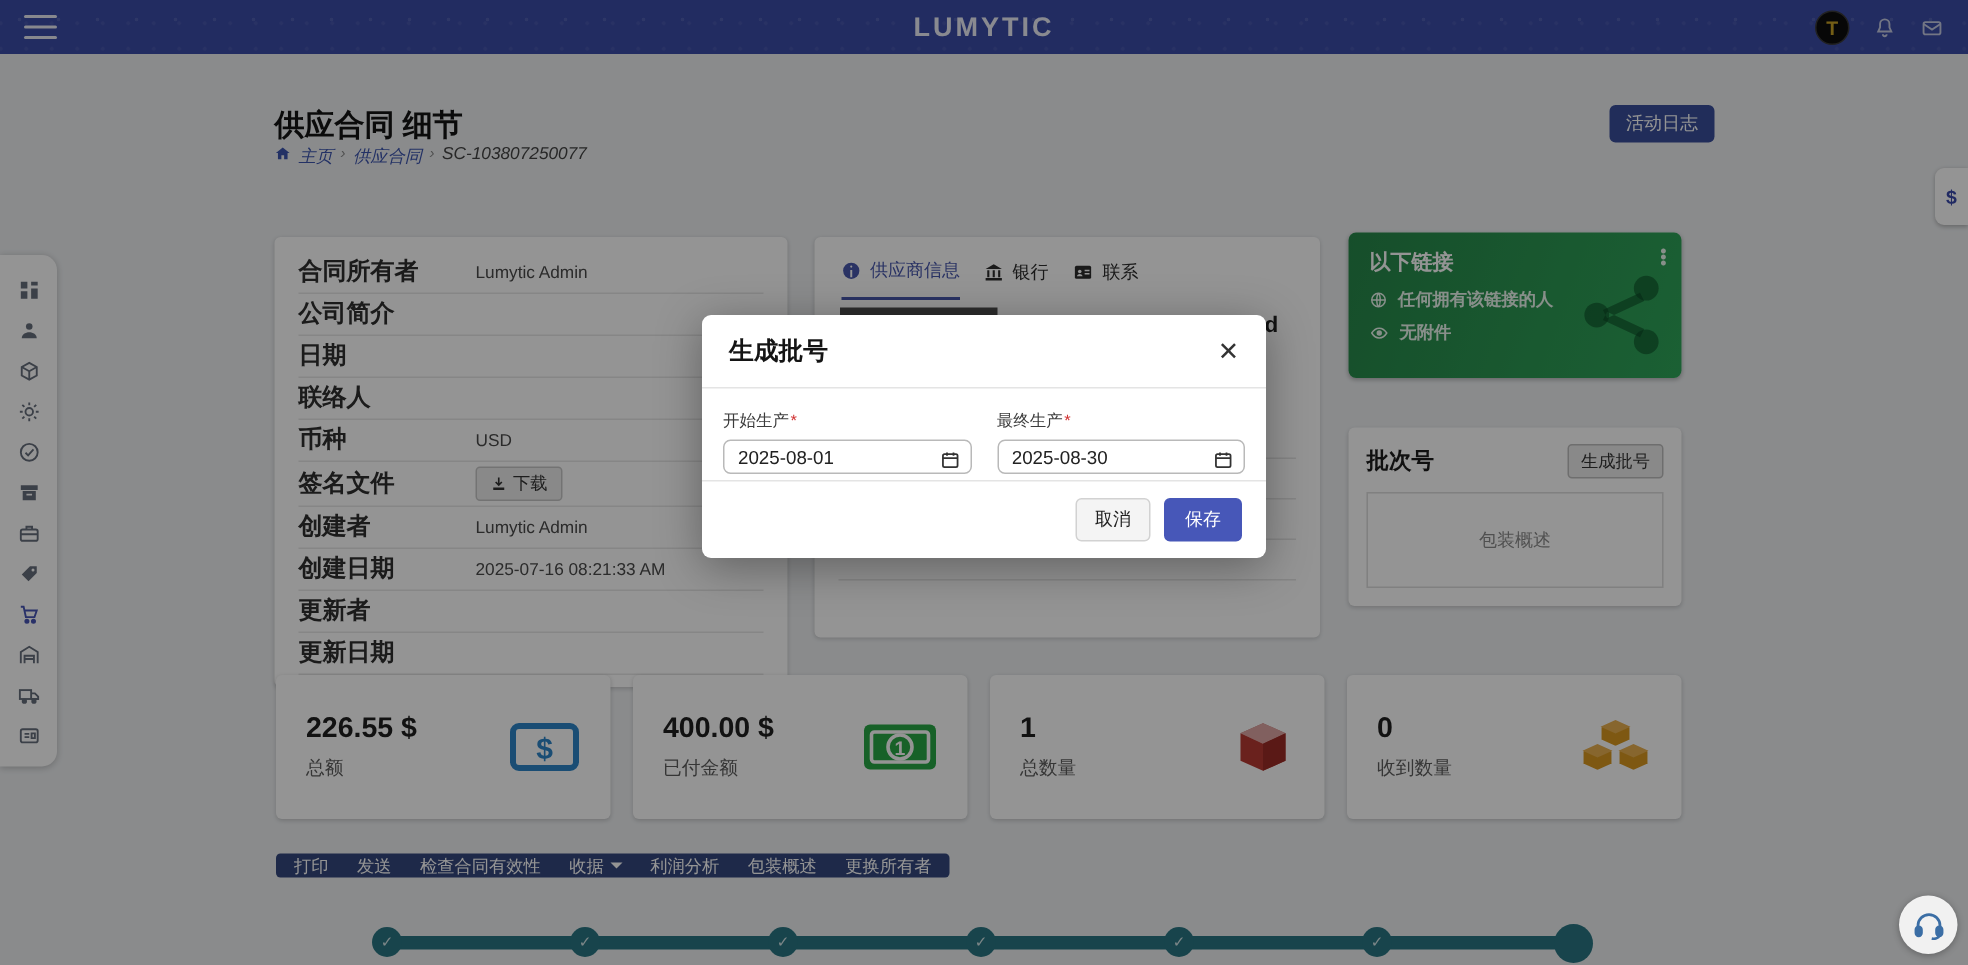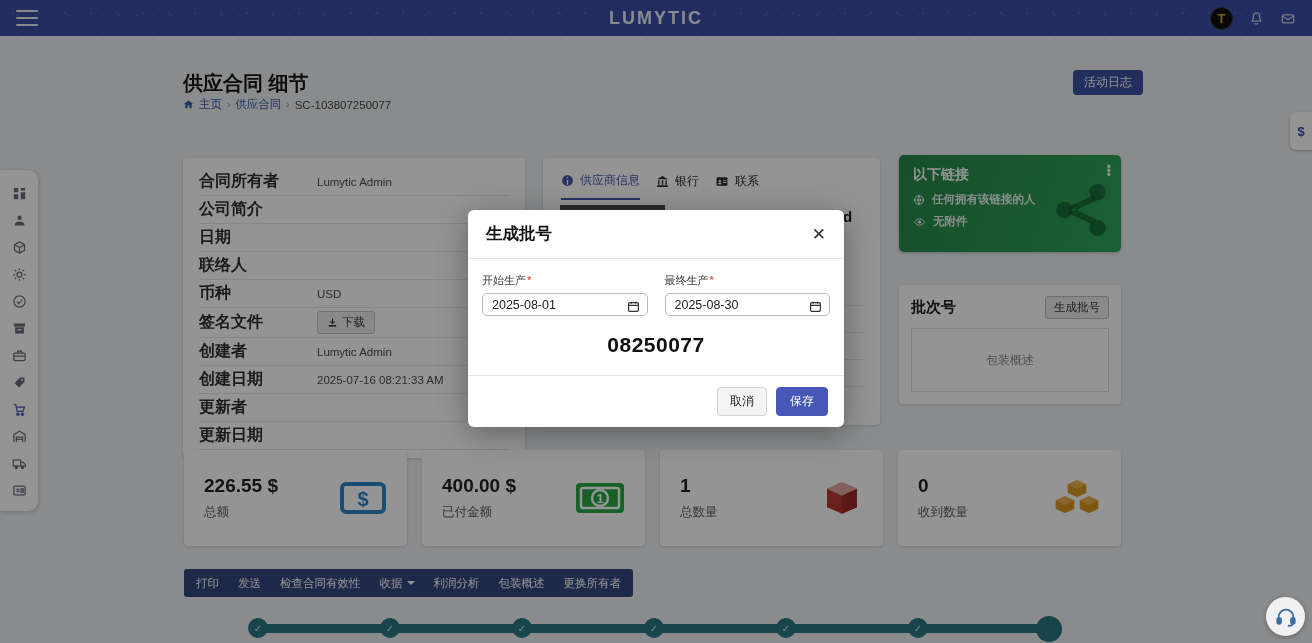--- a/index.html
+++ b/index.html
@@ -21,21 +21,21 @@
   .nav-right { margin-left:auto; display:flex; align-items:center; gap:16px; }
   .avatar { width:23px; height:23px; border-radius:50%; background:#0d0d0d;
     color:#c9a227; font-weight:bold; font-size:13px; display:flex;
     align-items:center; justify-content:center; border:1px solid #3a3a3a; cursor:pointer; }
   .nav-ico { color:#c6cbe4; display:flex; cursor:pointer; }
 
   
   .page-title { position:absolute; left:183px; top:70px; font-size:20px;
     font-weight:bold; color:#141414; }
   .breadcrumb { position:absolute; left:183px; top:97px; font-size:11.5px;
-    color:#666; display:flex; align-items:center; gap:5px; }
+    color:#666; display:flex; gap:5px;font-style:italic; }
   .breadcrumb .lnk { color:#3d55ae; cursor:pointer; }
   .breadcrumb .cur { color:#444; }
   .crumb-sep { color:#888; font-size:10px; }
   .activity-btn { position:absolute; left:1073px; top:70px; background:#3a4f9b;
     color:#fff; font-size:12px; border:none; border-radius:4px;
     padding:4px 11px; cursor:pointer; }
   .flap { position:absolute; left:1290px; top:112px; width:22px; height:38px;
     background:#fff; border-radius:6px 0 0 6px; box-shadow:0 1px 3px rgba(0,0,0,.25);
     display:flex; align-items:center; justify-content:center; color:#3949ab;
     font-weight:bold; font-size:13px; cursor:pointer; }
@@ -96,21 +96,21 @@
     display:flex; align-items:center; justify-content:center;
     color:#8b8b8b; font-size:12px; }
 
   
   .stat { height:96px; width:223px; top:450px; padding:18px 20px;
     display:flex; align-items:center; justify-content:space-between; }
   .stat .num { font-size:19px; font-weight:bold; color:#1f1f1f; }
   .stat .cap { font-size:12.5px; color:#5d5d5d; margin-top:7px; }
 
   
-  .actionbar { position:absolute; left:184px; top:569px; height:28px;
+  .actionbar { position:absolute; left:184px; top:569px; height:16px;
     background:#35487e; border-radius:3px; display:inline-flex; align-items:center;
     padding:0 12px; gap:19px; }
   .act { color:#fff; font-size:11.5px; cursor:pointer; white-space:nowrap;
     display:flex; align-items:center; gap:4px; }
   .caret { width:0; height:0; border-left:4px solid transparent;
     border-right:4px solid transparent; border-top:4px solid #fff; display:inline-block; }
 
   
   .prog-line { position:absolute; left:252px; top:624px; width:805px; height:9px;
     background:#2a7683; border-radius:5px; }
@@ -523,19 +523,18 @@
           <input type="text" value="2025-08-30" style="">
           <span class="cal-ico">
               <svg width="13" height="13" viewBox="0 0 24 24" fill="none" stroke="#333" stroke-width="2.2">
                 <rect x="3" y="5" width="18" height="16" rx="2"></rect>
                 <path d="M3 10h18M8 3v4M16 3v4"></path>
               </svg>
             </span>
         </div>
       </div>
     </div>
-    <div class="batch-num">08250077</div>
   </div>
   <div class="modal-foot">
     <button class="btn-cancel">取消</button>
     <button class="btn-save">保存</button>
   </div>
 </div>
 
 </body></html>

